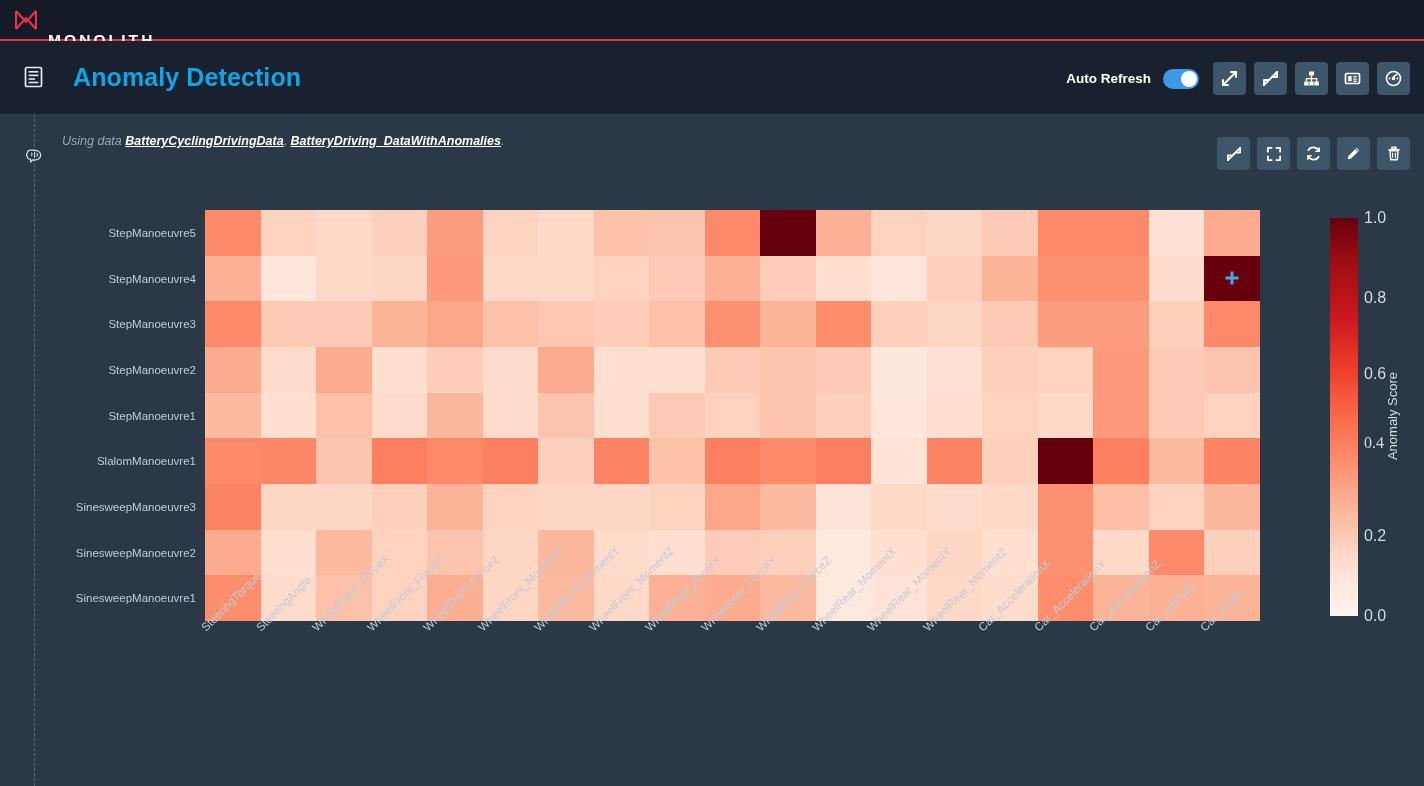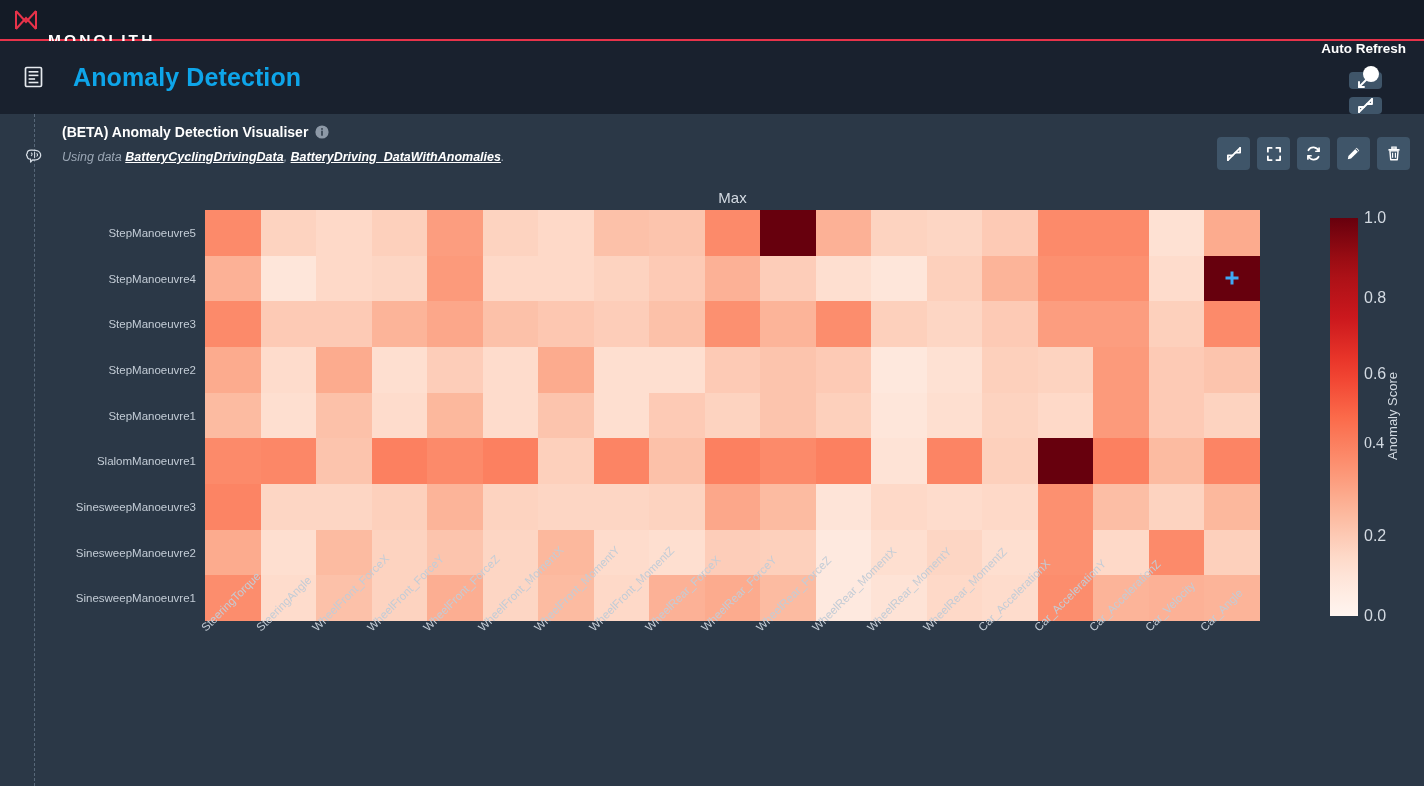--- a/index.html
+++ b/index.html
@@ -44,21 +44,21 @@
     position: relative;
   }
   .pagehead-left { display: flex; align-items: center; margin-left: 23px; }
   .doc-icon { width: 21px; height: 23px; display: block; }
   .page-title {
     color: #0ea5e9; font-size: 25px; font-weight: 700;
     margin-left: 29px; letter-spacing: .1px;
   }
   .pagehead-right {
     position: absolute; right: 14px; top: 0; height: 75px;
-    display: flex; align-items: center; gap: 8px; flex-direction: column;
+    display: flex; align-items: center; gap: 8px;
   }
   .autorefresh-label {
     color: #ffffff; font-size: 13.5px; font-weight: 700; margin-right: 4px;
   }
   .toggle {
     width: 36px; height: 20px; border-radius: 10px;
     background: #3d9ae8; position: relative; cursor: pointer;
     margin-right: 6px;
   }
   .toggle .knob {
@@ -227,28 +227,20 @@
 </div>
 
 <div class="card">
   <div class="dashline"></div>
 
   <div class="card-head">
     <svg class="brain-icon" viewBox="0 0 19 19">
       <path d="M6 4.2 C3.6 4.2 2.2 5.7 2.2 7.4 C1.3 8 1.3 9.6 2.2 10.3 C2.2 12.1 3.7 13.3 5.6 13.1 L5.6 16 L7.6 13.9 C10.5 14.3 13.6 13.4 14.9 11.6 C16.5 9.4 15.6 6.3 13 5 C11.2 4.1 8.2 4.2 6 4.2 Z" fill="none" stroke="#d6dde5" stroke-width="1.25" stroke-linejoin="round"></path>
       <path d="M6.4 7 C7.4 7.6 7.3 9 6.3 9.6 M9.6 6.3 L9.6 11.6 M11.8 7.8 C12.8 8.2 12.8 9.6 11.8 10.1" stroke="#d6dde5" stroke-width="1.05" fill="none" stroke-linecap="round"></path>
     </svg>
-    <div class="card-title-row">
-      <span class="card-title">(BETA) Anomaly Detection Visualiser</span>
-      <svg class="info-icon" viewBox="0 0 14 14">
-        <circle cx="7" cy="7" r="6.6" fill="#8d99a7"></circle>
-        <rect x="6.25" y="5.7" width="1.5" height="5" fill="#2b3847"></rect>
-        <rect x="6.25" y="3.1" width="1.5" height="1.7" fill="#2b3847"></rect>
-      </svg>
-    </div>
     <div class="usingdata">
       <span>Using data</span>
       <a>BatteryCyclingDrivingData</a><span>,</span>
       <a>BatteryDriving_DataWithAnomalies</a><span>.</span>
     </div>
     <div class="card-actions">
       <div class="cbtn">
         <svg width="16" height="16" viewBox="0 0 17 17">
           <path d="M10 7 L15 7 L15 2" stroke="#fff" stroke-width="1.9" fill="none" stroke-linecap="round" stroke-linejoin="round"></path>
           <path d="M7 10 L2 10 L2 15" stroke="#fff" stroke-width="1.9" fill="none" stroke-linecap="round" stroke-linejoin="round"></path>
@@ -279,21 +271,20 @@
           <rect x="2.6" y="4.2" width="11.8" height="1.8" fill="#fff"></rect>
           <path d="M6.2 2.3 L10.8 2.3 L10.8 4.2 L6.2 4.2 Z" fill="none" stroke="#fff" stroke-width="1.3"></path>
           <path d="M4.2 6.2 L12.8 6.2 L12 15.6 L5 15.6 Z" fill="none" stroke="#fff" stroke-width="1.5" stroke-linejoin="round"></path>
           <path d="M7 8.3 L7 13.4 M10 8.3 L10 13.4" stroke="#fff" stroke-width="1.2"></path>
         </svg>
       </div>
     </div>
   </div>
 
   <div class="plot">
-    <div class="plot-title">Max</div>
     <div class="ylabels" id="ylabels">
         <div class="ylabel" style="top: 22.8333px;">StepManoeuvre5</div>
         <div class="ylabel" style="top: 68.5px;">StepManoeuvre4</div>
         <div class="ylabel" style="top: 114.167px;">StepManoeuvre3</div>
         <div class="ylabel" style="top: 159.833px;">StepManoeuvre2</div>
         <div class="ylabel" style="top: 205.5px;">StepManoeuvre1</div>
         <div class="ylabel" style="top: 251.167px;">SlalomManoeuvre1</div>
         <div class="ylabel" style="top: 296.833px;">SinesweepManoeuvre3</div>
         <div class="ylabel" style="top: 342.5px;">SinesweepManoeuvre2</div>
         <div class="ylabel" style="top: 388.167px;">SinesweepManoeuvre1</div>

